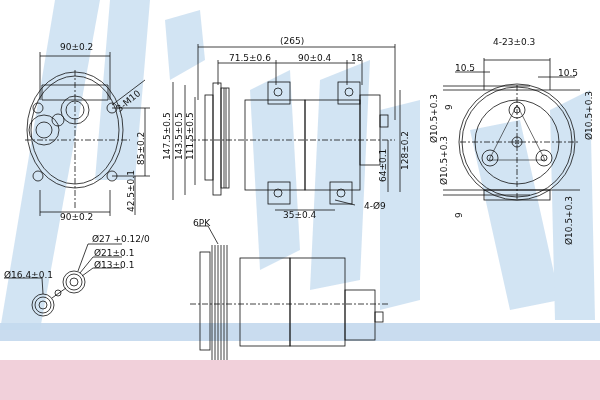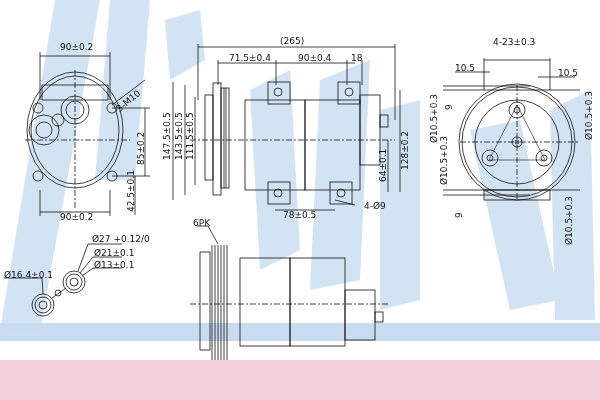--- a/index.html
+++ b/index.html
@@ -162,29 +162,29 @@
     </g>
   </svg>
 
   <span class="lbl" style="left:60px;top:43px">90±0.2</span>
   <span class="lbl" style="left:60px;top:213px">90±0.2</span>
   <span class="lbl rot" style="left:115px;top:107px;transform:rotate(-40deg)">3-M10</span>
   <span class="lbl rot" style="left:137px;top:165px">85±0.2</span>
   <span class="lbl rot" style="left:127px;top:212px">42.5±0.1</span>
 
   <span class="lbl" style="left:280px;top:37px">(265)</span>
-  <span class="lbl" style="left:229px;top:54px">71.5±0.4</span>
+  <span class="lbl" style="left:229px;top:54px">71.5±0.6</span>
   <span class="lbl" style="left:298px;top:54px">90±0.4</span>
   <span class="lbl" style="left:351px;top:54px">18</span>
   <span class="lbl rot" style="left:163px;top:160px">147.5±0.5</span>
   <span class="lbl rot" style="left:175px;top:160px">143.5±0.5</span>
   <span class="lbl rot" style="left:186px;top:160px">111.5±0.5</span>
   <span class="lbl rot" style="left:401px;top:170px">128±0.2</span>
   <span class="lbl rot" style="left:379px;top:182px">64±0.1</span>
-  <span class="lbl" style="left:283px;top:211px">78±0.5</span>
+  <span class="lbl" style="left:283px;top:211px">35±0.4</span>
   <span class="lbl" style="left:364px;top:202px">4-Ø9</span>
 
   <span class="lbl" style="left:493px;top:38px">4-23±0.3</span>
   <span class="lbl" style="left:455px;top:64px">10.5</span>
   <span class="lbl" style="left:558px;top:69px">10.5</span>
   <span class="lbl rot" style="left:430px;top:143px">Ø10.5+0.3</span>
   <span class="lbl rot" style="left:445px;top:110px">9</span>
   <span class="lbl rot" style="left:440px;top:185px">Ø10.5+0.3</span>
   <span class="lbl rot" style="left:455px;top:218px">9</span>
   <span class="lbl rot" style="left:585px;top:140px">Ø10.5+0.3</span>

